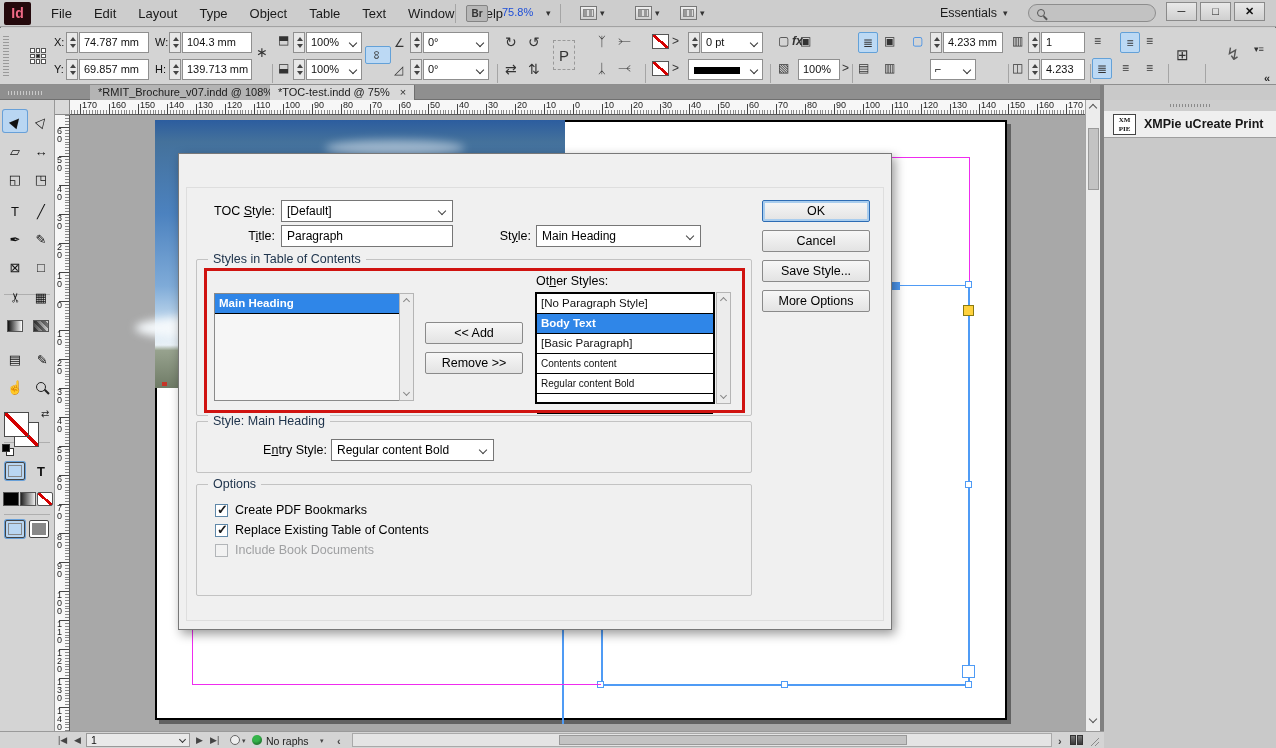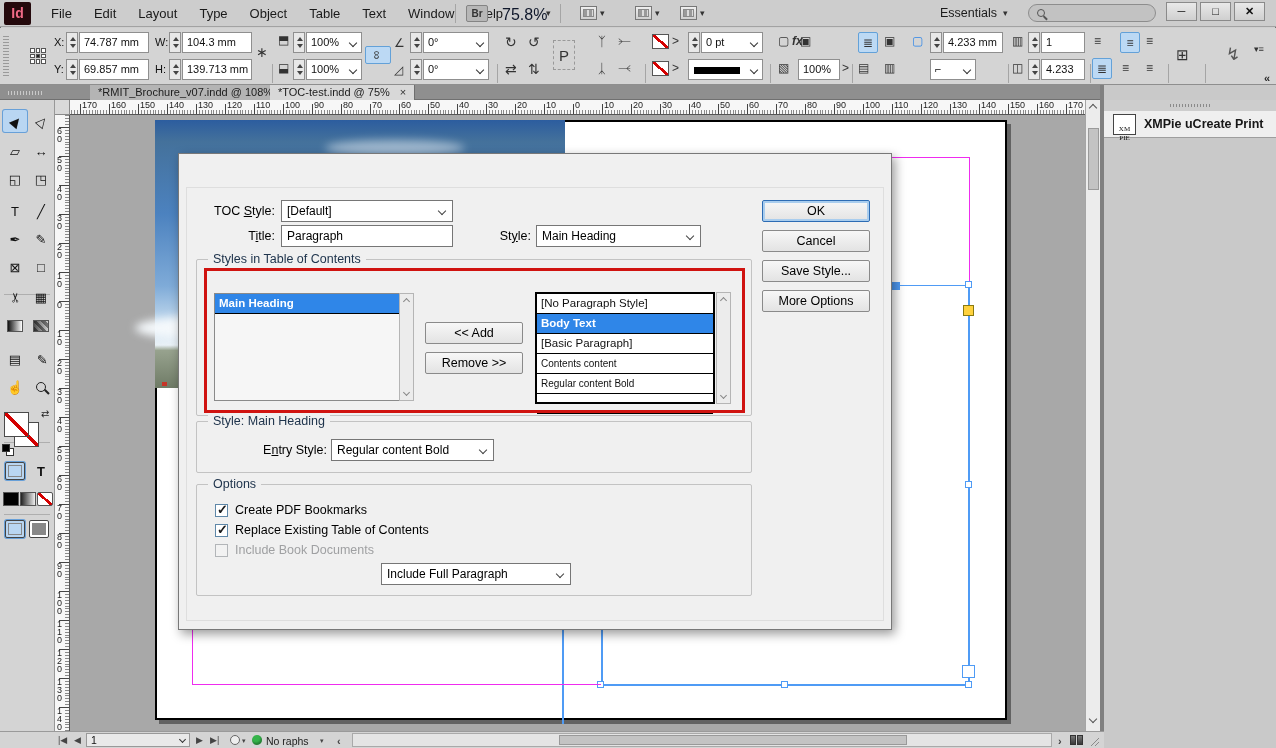--- a/index.html
+++ b/index.html
@@ -14,21 +14,21 @@
              background:#cdcdcd; border-bottom:1px solid #a2a2a2; }
   .idlogo { position:absolute; left:4px; top:2px; width:27px; height:23px; background:#24090c;
             color:#f06a86; font-weight:bold; font-size:14px; text-align:center; line-height:23px;
             border-radius:2px; }
   .menuitems { position:absolute; left:40px; top:0; height:27px; display:flex; align-items:center; }
   .menu-item { padding:0 11px; font-size:13px; color:#1a1a1a; line-height:27px; }
   .vsep { position:absolute; top:4px; width:1px; height:19px; background:#a5a5a5; }
   .brbtn { position:absolute; left:466px; top:5px; width:22px; height:17px; background:#b7b7b7;
            border:1px solid #848484; font-size:10px; font-weight:bold; color:#333;
            text-align:center; line-height:15px; border-radius:2px; }
-  .zoomlvl { position:absolute; left:502px; top:6px; font-size:16px; color:#0f172a; }
+  .zoomlvl { position:absolute; left:502px; top:6px; font-size:11px; color:#1d4ed8; }
   .chev { display:inline-block; width:6px; height:6px; border-right:1.4px solid #333;
           border-bottom:1.4px solid #333; transform:rotate(45deg); }
   .ddarrow { position:absolute; font-size:9px; color:#333; }
   .mini-iconbtn { position:absolute; top:6px; width:17px; height:14px; border:1px solid #777;
                   background:linear-gradient(#efefef,#cfcfcf); }
   .mini-iconbtn .in { position:absolute; inset:2px; border:1px solid #8a8a8a;
                       background:repeating-linear-gradient(to right,#9a9a9a 0 3px,#dcdcdc 3px 5px); }
   .workspace { position:absolute; left:940px; top:6px; font-size:12.5px; color:#1a1a1a; }
   .searchbox { position:absolute; left:1028px; top:4px; width:128px; height:18px; background:#c2c2c2;
                border:1px solid #8d8d8d; border-radius:9px; }
@@ -182,22 +182,22 @@
   
   .rpanel { position:absolute; left:1104px; top:85px; width:172px; height:663px; background:#c9c9c9; }
   .rpanel .divider { position:absolute; left:-4px; top:0; width:4px; height:663px; background:#808080; }
   .collapse { position:absolute; right:6px; top:-13px; font-size:11px; font-weight:bold; color:#2a2a2a; }
   .dragdots { position:absolute; left:0; top:15px; width:172px; height:11px; background:#cdcdcd; }
   .dragdots i { position:absolute; left:66px; top:4px; width:40px; height:3px;
      background:repeating-linear-gradient(to right,#8a8a8a 0 1px,transparent 1px 3px); }
   .ptab { position:absolute; left:0; top:26px; width:172px; height:27px; background:#efefef;
           border-bottom:1px solid #9e9e9e; }
   .xmicon { position:absolute; left:9px; top:3px; width:23px; height:21px; background:#fff;
-            border:1px solid #444; font-family:"Liberation Serif",serif; font-size:7px; font-weight:normal;
-            line-height:9px; text-align:center; color:#111; padding-top:10px; }
+            border:1px solid #444; font-family:"Liberation Serif",serif; font-size:7px; font-weight:bold;
+            line-height:9px; text-align:center; color:#111; padding-top:1px; }
   .ptab .lbl { position:absolute; left:40px; top:6px; font-size:12.5px; font-weight:bold; color:#161616; }
 
   
   .statusbar { position:absolute; left:0; top:731px; width:1104px; height:17px; background:#d4d4d4;
                border-top:1px solid #9a9a9a; font-size:10px; color:#333; }
   .sb { position:absolute; top:3px; font-size:9px; color:#444; }
   .pagecombo { position:absolute; left:86px; top:1px; width:104px; height:14px; background:#e9e9e9;
                border:1px solid #999; font-size:10.5px; line-height:12px; padding-left:4px; color:#111; }
   .pagecombo .chev { position:absolute; right:4px; top:3px; width:5px; height:5px; }
   .greendot { position:absolute; width:10px; height:10px; border-radius:50%;
@@ -618,20 +618,21 @@
         <div class="litem sel">Main Heading</div>
       </div>
     <div class="lscroll" style="left:220px; top:139px; height:108px;">
         <span class="up"></span>
         <span class="dn"></span>
       </div>
 
     <div class="dbtn" style="left:246px; top:168px; width:98px;">&lt;&lt; Add</div>
     <div class="dbtn" style="left:246px; top:198px; width:98px;">Remove &gt;&gt;</div>
 
+    <span class="dlabel" style="left:357px; top:116px; width:200px; text-align:left;">Ot<u>h</u>er Styles:</span>
     <div class="listbox focus" style="left:356px; top:138px; width:180px; height:112px;" id="other-list">
         <div class="litem lined">[No Paragraph Style]</div>
         <div class="litem sel">Body Text</div>
         <div class="litem lined">[Basic Paragraph]</div>
         <div class="litem lined small">Contents content</div>
         <div class="litem lined small">Regular content Bold</div>
         <div class="litem lined"></div>
       </div>
     <div class="lscroll" style="left:537px; top:138px; height:112px;">
         <span class="up"></span>
@@ -658,21 +659,20 @@
           <span class="cbbox">
             <span class="ck">✓</span>
           </span>
           <span class="cblabel">Replace Existing Table of Contents</span>
         </div>
         <div class="cbrow disabled" style="top: 390px;">
           <span class="cbbox"></span>
           <span class="cblabel">Include Book Documents</span>
         </div>
       </div>
-    <span class="ddd" style="left:202px; top:409px; width:190px;"><span>Include Full Paragraph</span><span class="chev"></span></span>
   </div>
 
   <div class="rpanel">
     <div class="divider"></div>
     <span class="collapse">«</span>
     <div class="dragdots">
         <i></i>
       </div>
     <div class="ptab">
       <span class="xmicon">

